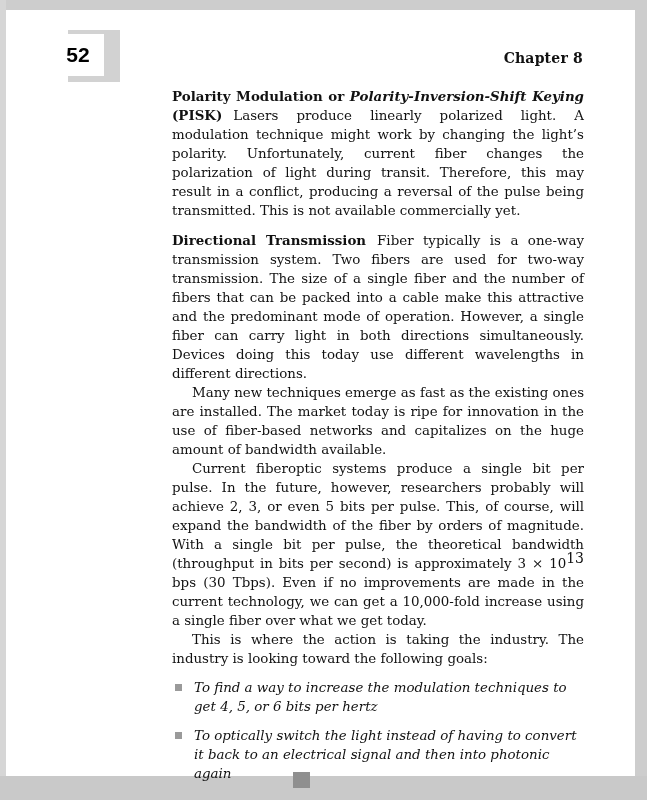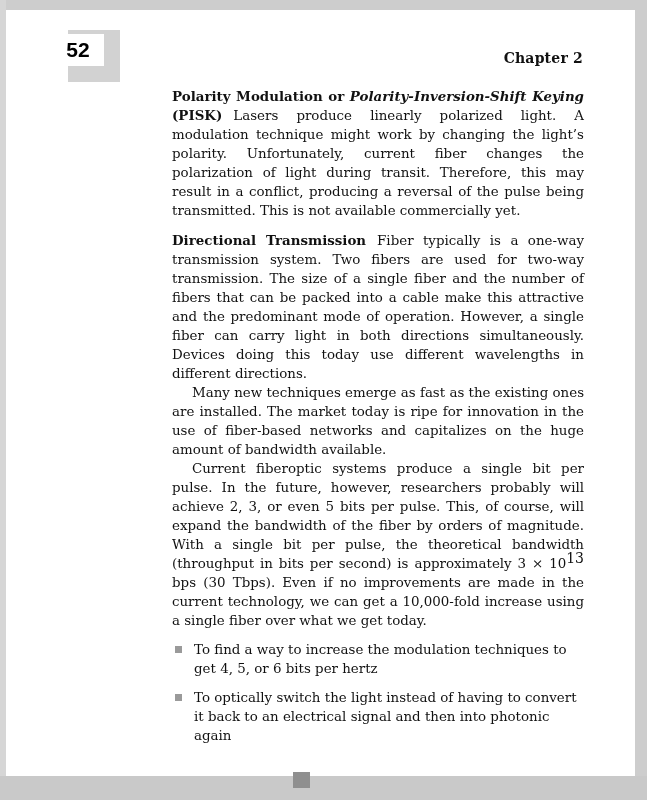--- a/index.html
+++ b/index.html
@@ -15,21 +15,21 @@
   .edge{position:absolute;background:#cdcdcd;}
   .edge-top{left:0;top:0;width:647px;height:10px;}
   .edge-right{right:0;top:0;width:12px;height:800px;}
   .edge-bottom{left:0;bottom:0;width:647px;height:24px;background:#c9c9c9;}
   .edge-left{left:0;top:0;width:6px;height:800px;background:#d6d6d6;}
   .bottom-mark{position:absolute;left:293px;top:772px;width:17px;height:16px;background:#8f8f8f;}
 
   
   .pagenum-shadow{position:absolute;left:68px;top:30px;width:52px;height:52px;background:#d2d2d2;}
   .pagenum-box{
-    position:absolute;left:52px;top:34px;width:52px;height:32px;
+    position:absolute;left:52px;top:34px;width:52px;height:42px;
     background:#ffffff;display:flex;align-items:center;justify-content:center;
     font-family:"Liberation Sans","DejaVu Sans",sans-serif;
     font-weight:bold;font-size:21px;color:#000;
   }
 
   .chapter-head{
     position:absolute;right:64px;top:50px;
     font-weight:bold;font-size:14px;letter-spacing:.2px;
   }
 
@@ -42,51 +42,53 @@
   .indent{text-indent:20px;}
   .runin-gap{display:inline-block;width:11px;}
   b,.bold{font-weight:bold;}
   i{}
   sup{font-size:14px;line-height:0;vertical-align:super;}
 
   ul.goals{list-style:none;margin:9px 0 0 0;padding:0;}
   ul.goals li{
     position:relative;padding-left:22px;margin-top:10px;
     text-align:left;
+    font-style:italic;
   }
   .bullet-sq{
     position:absolute;left:3px;top:6px;width:7px;height:7px;background:#9a9a9a;
   }
 </style>
 </head>
 <body>
 
 <div class="edge edge-top"></div>
 <div class="edge edge-left"></div>
 <div class="edge edge-right"></div>
 <div class="edge edge-bottom"></div>
 <div class="bottom-mark"></div>
 
 <div class="pagenum-shadow"></div>
 <div class="pagenum-box">
   <span>52</span>
 </div>
 
-<div class="chapter-head">Chapter 2</div>
+<div class="chapter-head">Chapter 8</div>
 
 <div class="content">
 
   <p class="para"><b><span>Polarity Modulation or </span><i>Polarity-Inversion-Shift Keying</i> <span>(PISK)</span></b><span class="runin-gap"></span><span>Lasers produce linearly polarized light. A modulation technique might work by changing the light’s polarity. Unfortunately, current fiber changes the polarization of light during transit. Therefore, this may result in a conflict, producing a reversal of the pulse being transmitted. This is not available commercially yet.</span></p>
 
   <p class="para sec-gap"><b>Directional Transmission</b><span class="runin-gap"></span><span>Fiber typically is a one-way transmission system. Two fibers are used for two-way transmission. The size of a single fiber and the number of fibers that can be packed into a cable make this attractive and the predominant mode of operation. However, a single fiber can carry light in both directions simultaneously. Devices doing this today use different wavelengths in different directions.</span></p>
 
   <p class="para indent">Many new techniques emerge as fast as the existing ones are installed. The market today is ripe for innovation in the use of fiber-based networks and capitalizes on the huge amount of bandwidth available.</p>
 
   <p class="para indent"><span>Current fiberoptic systems produce a single bit per pulse. In the future, however, researchers probably will achieve 2, 3, or even 5 bits per pulse. This, of course, will expand the bandwidth of the fiber by orders of magnitude. With a single bit per pulse, the theoretical bandwidth (throughput in bits per second) is approximately 3 × 10</span><sup>13</sup><span> bps (30 Tbps). Even if no improvements are made in the current technology, we can get a 10,000-fold increase using a single fiber over what we get today.</span></p>
 
+  <p class="para indent">This is where the action is taking the industry. The industry is looking toward the following goals:</p>
 
   <ul class="goals">
     <li><span class="bullet-sq"></span><span>To find a way to increase the modulation techniques to get 4, 5, or 6 bits per hertz</span></li>
     <li><span class="bullet-sq"></span><span>To optically switch the light instead of having to convert it back to an electrical signal and then into photonic again</span></li>
 
   </ul>
 
 </div>
 
 </body></html>

